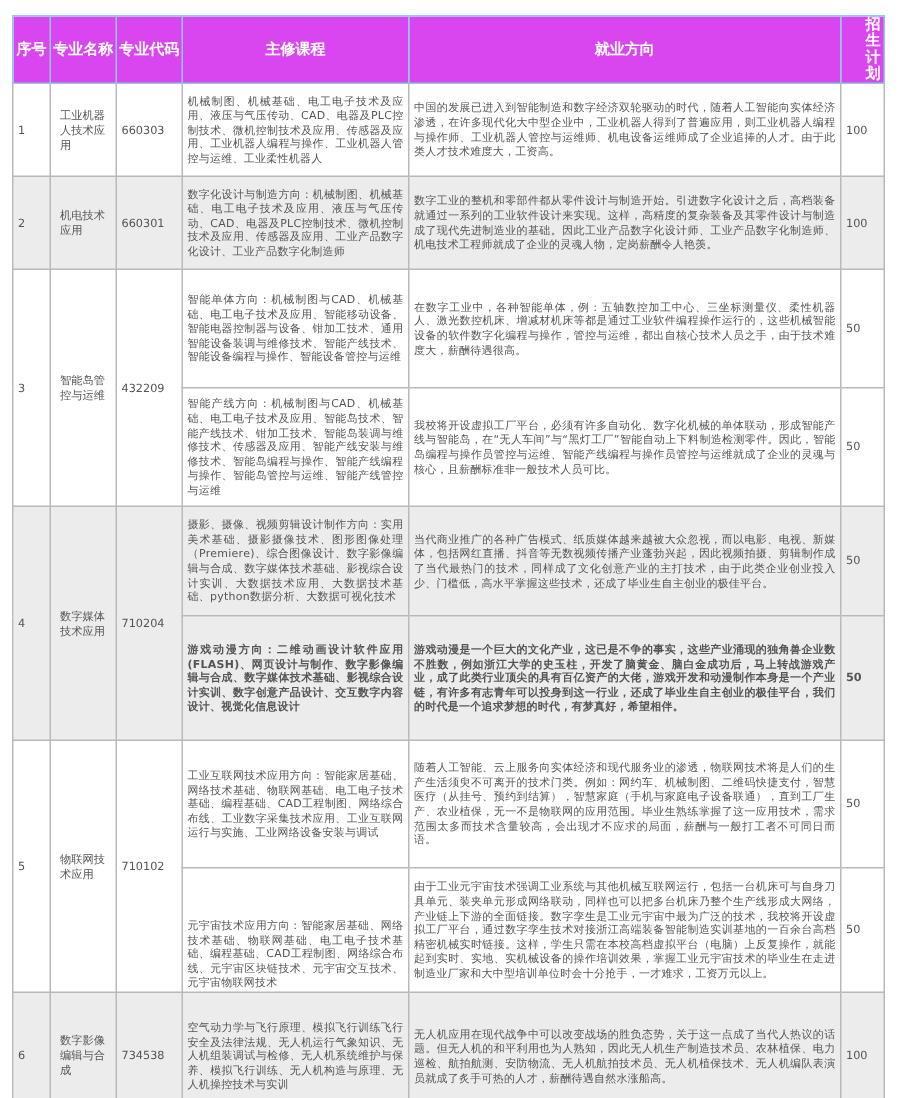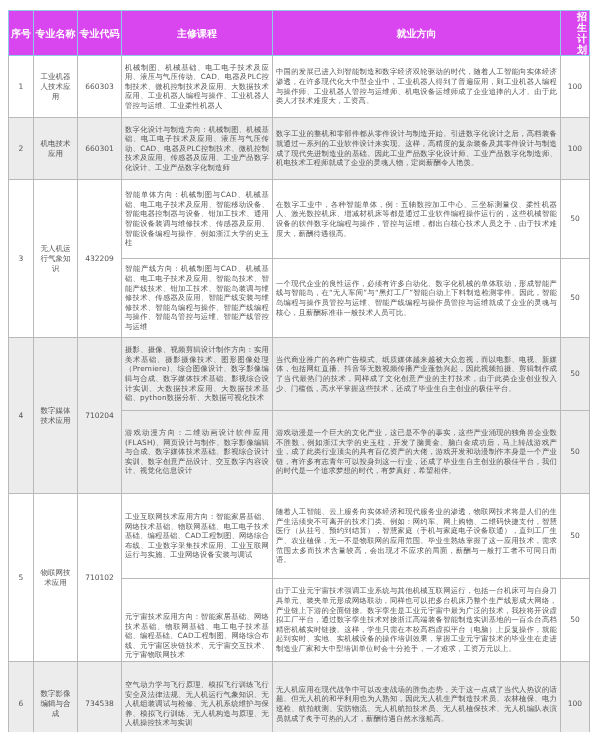--- a/index.html
+++ b/index.html
@@ -7,21 +7,21 @@
          font-family:"DejaVu Sans","Liberation Sans",sans-serif; }
   table { position:absolute; left:8px; top:10px; border-collapse:collapse;
           table-layout:fixed; width:581px; }
   col.c-no{width:25px} col.c-name{width:44px} col.c-code{width:44px}
   col.c-course{width:151px} col.c-job{width:288px} col.c-plan{width:29px}
   th { background:#d946ef; color:#ffffff; font-weight:bold; font-size:10px;
        height:25px; border:1px solid #8fc9e8; text-align:center; padding:0;
        line-height:11px; }
   td { border:1px solid #b9b9b9; font-size:7.3px; color:#555555; vertical-align:middle;
        line-height:9.6px; padding:1px 3px; }
-  td.center { text-align:center; font-size:7.5px; }
+  td.center { text-align:left; font-size:7.5px; }
   td.course, td.job { text-align:justify; letter-spacing:0.2px; }
   tr.odd td { background:#ffffff; }
   tr.even td { background:#ececec; }
   td.name { padding:0 6px; line-height:10px; }
 </style>
 </head>
 <body>
 
 <table>
   <colgroup>
@@ -41,68 +41,68 @@
       <th>就业方向</th>
       <th style="padding:0 16px;">招生计划</th>
     </tr>
   </thead>
   <tbody>
 
     <tr class="odd" style="height:62px;">
       <td class="center">1</td>
       <td class="center name">工业机器人技术应用</td>
       <td class="center">660303</td>
-      <td class="course">机械制图、机械基础、电工电子技术及应用、液压与气压传动、CAD、电器及PLC控制技术、微机控制技术及应用、大数据技术应用、工业机器人编程与操作、工业机器人管控与运维、工业柔性机器人</td>
+      <td class="course">机械制图、机械基础、电工电子技术及应用、液压与气压传动、CAD、电器及PLC控制技术、微机控制技术及应用、传感器及应用、工业机器人编程与操作、工业机器人管控与运维、工业柔性机器人</td>
       <td class="job">中国的发展已进入到智能制造和数字经济双轮驱动的时代，随着人工智能向实体经济渗透，在许多现代化大中型企业中，工业机器人得到了普遍应用，则工业机器人编程与操作师、工业机器人管控与运维师、机电设备运维师成了企业追捧的人才。由于此类人才技术难度大，工资高。</td>
       <td class="center">100</td>
     </tr>
 
     <tr class="even" style="height:62px;">
       <td class="center">2</td>
       <td class="center name">机电技术应用</td>
       <td class="center">660301</td>
       <td class="course">数字化设计与制造方向：机械制图、机械基础、电工电子技术及应用、液压与气压传动、CAD、电器及PLC控制技术、微机控制技术及应用、传感器及应用、工业产品数字化设计、工业产品数字化制造师</td>
       <td class="job">数字工业的整机和零部件都从零件设计与制造开始。引进数字化设计之后，高档装备就通过一系列的工业软件设计来实现。这样，高精度的复杂装备及其零件设计与制造成了现代先进制造业的基础。因此工业产品数字化设计师、工业产品数字化制造师、机电技术工程师就成了企业的灵魂人物，定岗薪酬令人艳羡。</td>
       <td class="center">100</td>
     </tr>
 
     <tr class="odd" style="height:79px;">
       <td class="center" rowspan="2">3</td>
-      <td class="center name" rowspan="2">无人机运行气象知识</td>
+      <td class="center name" rowspan="2">智能岛管控与运维</td>
       <td class="center" rowspan="2">432209</td>
-      <td class="course">智能单体方向：机械制图与CAD、机械基础、电工电子技术及应用、智能移动设备、智能电器控制器与设备、钳加工技术、通用智能设备装调与维修技术、传感器及应用、智能设备编程与操作、例如浙江大学的史玉柱</td>
+      <td class="course">智能单体方向：机械制图与CAD、机械基础、电工电子技术及应用、智能移动设备、智能电器控制器与设备、钳加工技术、通用智能设备装调与维修技术、智能产线技术、智能设备编程与操作、智能设备管控与运维</td>
       <td class="job">在数字工业中，各种智能单体，例：五轴数控加工中心、三坐标测量仪、柔性机器人、激光数控机床、增减材机床等都是通过工业软件编程操作运行的，这些机械智能设备的软件数字化编程与操作，管控与运维，都出自核心技术人员之手，由于技术难度大，薪酬待遇很高。</td>
       <td class="center">50</td>
     </tr>
     <tr class="odd" style="height:79px;">
       <td class="course">智能产线方向：机械制图与CAD、机械基础、电工电子技术及应用、智能岛技术、智能产线技术、钳加工技术、智能岛装调与维修技术、传感器及应用、智能产线安装与维修技术、智能岛编程与操作、智能产线编程与操作、智能岛管控与运维、智能产线管控与运维</td>
-      <td class="job">一个现代企业的良性运作，必须有许多自动化、数字化机械的单体联动，形成智能产线与智能岛，在“无人车间”与“黑灯工厂”智能自动上下料制造检测零件。因此，智能岛编程与操作员管控与运维、智能产线编程与操作员管控与运维就成了企业的灵魂与核心，且薪酬标准非一般技术人员可比。</td>
+      <td class="job">我校将开设虚拟工厂平台，必须有许多自动化、数字化机械的单体联动，形成智能产线与智能岛，在“无人车间”与“黑灯工厂”智能自动上下料制造检测零件。因此，智能岛编程与操作员管控与运维、智能产线编程与操作员管控与运维就成了企业的灵魂与核心，且薪酬标准非一般技术人员可比。</td>
       <td class="center">50</td>
     </tr>
 
     <tr class="even" style="height:73px;">
       <td class="center" rowspan="2">4</td>
       <td class="center name" rowspan="2">数字媒体技术应用</td>
       <td class="center" rowspan="2">710204</td>
       <td class="course">摄影、摄像、视频剪辑设计制作方向：实用美术基础、摄影摄像技术、图形图像处理（Premiere)、综合图像设计、数字影像编辑与合成、数字媒体技术基础、影视综合设计实训、大数据技术应用、大数据技术基础、python数据分析、大数据可视化技术</td>
       <td class="job">当代商业推广的各种广告模式、纸质媒体越来越被大众忽视，而以电影、电视、新媒体，包括网红直播、抖音等无数视频传播产业蓬勃兴起，因此视频拍摄、剪辑制作成了当代最热门的技术，同样成了文化创意产业的主打技术，由于此类企业创业投入少、门槛低，高水平掌握这些技术，还成了毕业生自主创业的极佳平台。</td>
       <td class="center">50</td>
     </tr>
-    <tr class="even" style="height:83px;">
+    <tr class="even" style="height:83px;font-weight:bold;">
       <td class="course">游戏动漫方向：二维动画设计软件应用(FLASH)、网页设计与制作、数字影像编辑与合成、数字媒体技术基础、影视综合设计实训、数字创意产品设计、交互数字内容设计、视觉化信息设计</td>
       <td class="job">游戏动漫是一个巨大的文化产业，这已是不争的事实，这些产业涌现的独角兽企业数不胜数，例如浙江大学的史玉柱，开发了脑黄金、脑白金成功后，马上转战游戏产业，成了此类行业顶尖的具有百亿资产的大佬，游戏开发和动漫制作本身是一个产业链，有许多有志青年可以投身到这一行业，还成了毕业生自主创业的极佳平台，我们的时代是一个追求梦想的时代，有梦真好，希望相伴。</td>
       <td class="center">50</td>
     </tr>
 
     <tr class="odd" style="height:85px;">
       <td class="center" rowspan="2">5</td>
       <td class="center name" rowspan="2">物联网技术应用</td>
       <td class="center" rowspan="2">710102</td>
       <td class="course">工业互联网技术应用方向：智能家居基础、网络技术基础、物联网基础、电工电子技术基础、编程基础、CAD工程制图、网络综合布线、工业数字采集技术应用、工业互联网运行与实施、工业网络设备安装与调试</td>
-      <td class="job">随着人工智能、云上服务向实体经济和现代服务业的渗透，物联网技术将是人们的生产生活须臾不可离开的技术门类。例如：网约车、网上购物、二维码快捷支付，智慧医疗（从挂号、预约到结算），智慧家庭（手机与家庭电子设备联通），直到工厂生产、农业植保，无一不是物联网的应用范围。毕业生熟练掌握了这一应用技术，需求范围太多而技术含量较高，会出现才不应求的局面，薪酬与一般打工者不可同日而语。</td>
+      <td class="job">随着人工智能、云上服务向实体经济和现代服务业的渗透，物联网技术将是人们的生产生活须臾不可离开的技术门类。例如：网约车、机械制图、二维码快捷支付，智慧医疗（从挂号、预约到结算），智慧家庭（手机与家庭电子设备联通），直到工厂生产、农业植保，无一不是物联网的应用范围。毕业生熟练掌握了这一应用技术，需求范围太多而技术含量较高，会出现才不应求的局面，薪酬与一般打工者不可同日而语。</td>
       <td class="center">50</td>
     </tr>
     <tr class="odd" style="height:83px;">
       <td class="course" style="vertical-align:bottom;">元宇宙技术应用方向：智能家居基础、网络技术基础、物联网基础、电工电子技术基础、编程基础、CAD工程制图、网络综合布线、元宇宙区块链技术、元宇宙交互技术、元宇宙物联网技术</td>
       <td class="job">由于工业元宇宙技术强调工业系统与其他机械互联网运行，包括一台机床可与自身刀具单元、装夹单元形成网络联动，同样也可以把多台机床乃整个生产线形成大网络，产业链上下游的全面链接。数字孪生是工业元宇宙中最为广泛的技术，我校将开设虚拟工厂平台，通过数字孪生技术对接浙江高端装备智能制造实训基地的一百余台高档精密机械实时链接。这样，学生只需在本校高档虚拟平台（电脑）上反复操作，就能起到实时、实地、实机械设备的操作培训效果，掌握工业元宇宙技术的毕业生在走进制造业厂家和大中型培训单位时会十分抢手，一才难求，工资万元以上。</td>
       <td class="center">50</td>
     </tr>
 
     <tr class="even" style="height:85px;">
       <td class="center">6</td>

